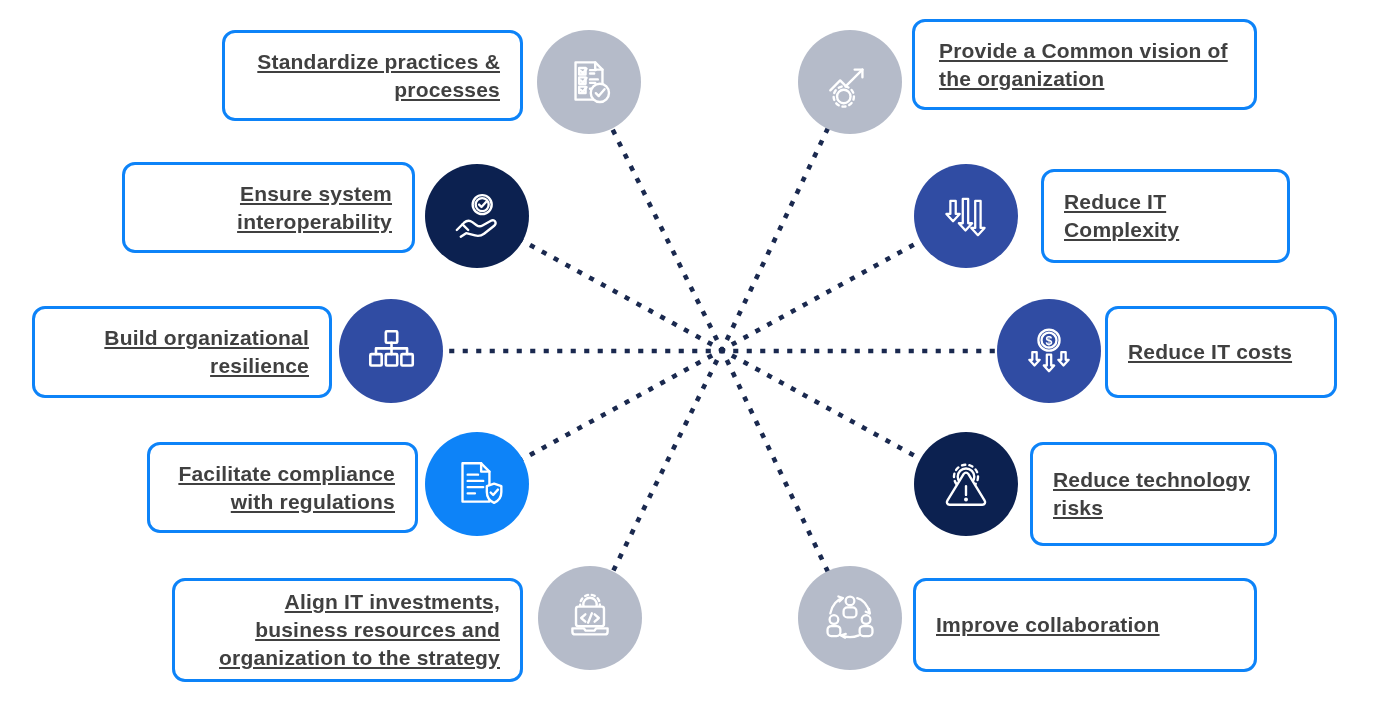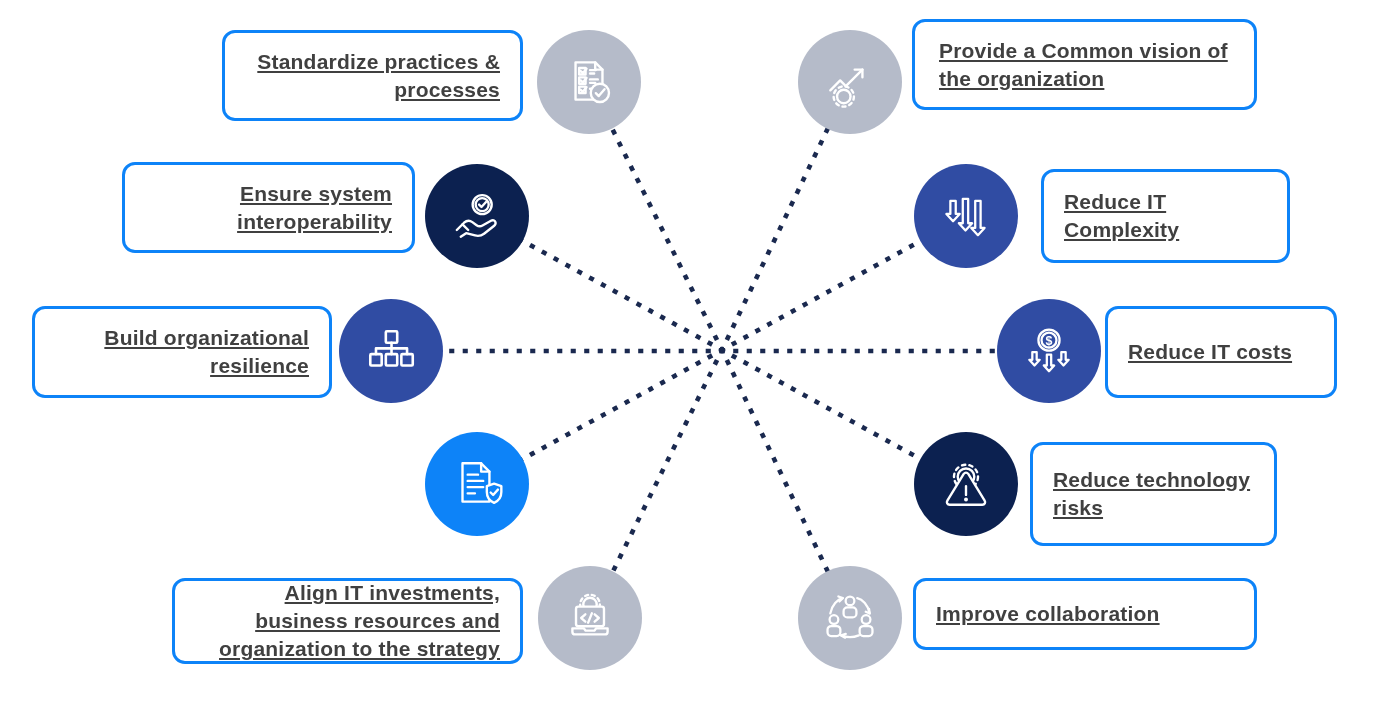--- a/index.html
+++ b/index.html
@@ -92,37 +92,40 @@
 
   <div class="label-box align-right" style="left:222px;top:30px;width:301px;height:91px;">
     <div class="label">Standardize practices &amp; processes</div>
   </div>
   <div class="label-box align-right" style="left:122px;top:162px;width:293px;height:91px;padding-left:24px;">
     <div class="label">Ensure system interoperability</div>
   </div>
   <div class="label-box align-right" style="left:32px;top:306px;width:300px;height:92px;">
     <div class="label">Build organizational resilience</div>
   </div>
-  <div class="label-box align-right" style="left:172px;top:578px;width:351px;height:86px;">
+  <div class="label-box align-right" style="left:147px;top:442px;width:271px;height:91px;">
+    <div class="label">Facilitate compliance with regulations</div>
+  </div>
+  <div class="label-box align-right" style="left:172px;top:578px;width:351px;height:104px;">
     <div class="label">Align IT investments, business resources and organization to the strategy</div>
   </div>
 
   <div class="label-box align-left" style="left:912px;top:19px;width:345px;height:91px;padding-left:24px;">
     <div class="label">Provide a Common vision of the organization</div>
   </div>
   <div class="label-box align-left" style="left:1029px;top:169px;width:249px;height:94px;margin-left:12px;">
     <div class="label">Reduce IT Complexity</div>
   </div>
   <div class="label-box align-left" style="left:1105px;top:306px;width:232px;height:92px;">
     <div class="label">Reduce IT costs</div>
   </div>
   <div class="label-box align-left" style="left:1030px;top:442px;width:247px;height:104px;">
     <div class="label">Reduce technology risks</div>
   </div>
-  <div class="label-box align-left" style="left:913px;top:578px;width:344px;height:72px;">
+  <div class="label-box align-left" style="left:913px;top:578px;width:344px;height:94px;">
     <div class="label">Improve collaboration</div>
   </div>
 
   <div class="icon-circle" style="left: 537px; top: 30px; background-color: rgb(181, 187, 201);">
     <svg width="58" height="58" viewBox="0 0 56 56" fill="none" stroke="#fff" stroke-width="2.3" stroke-linecap="round" stroke-linejoin="round">
       <path d="M15 9 H34 L41 16 V45 H15 Z"></path>
         <path d="M34 9 V16 H41"></path>
       <rect x="18.5" y="14.5" width="6.2" height="6.2"></rect>
         <path d="M20 17.5 l2 2 3.6 -4.4"></path>
         <path d="M29 16.5 H34.5 M29 19.8 H33"></path>

